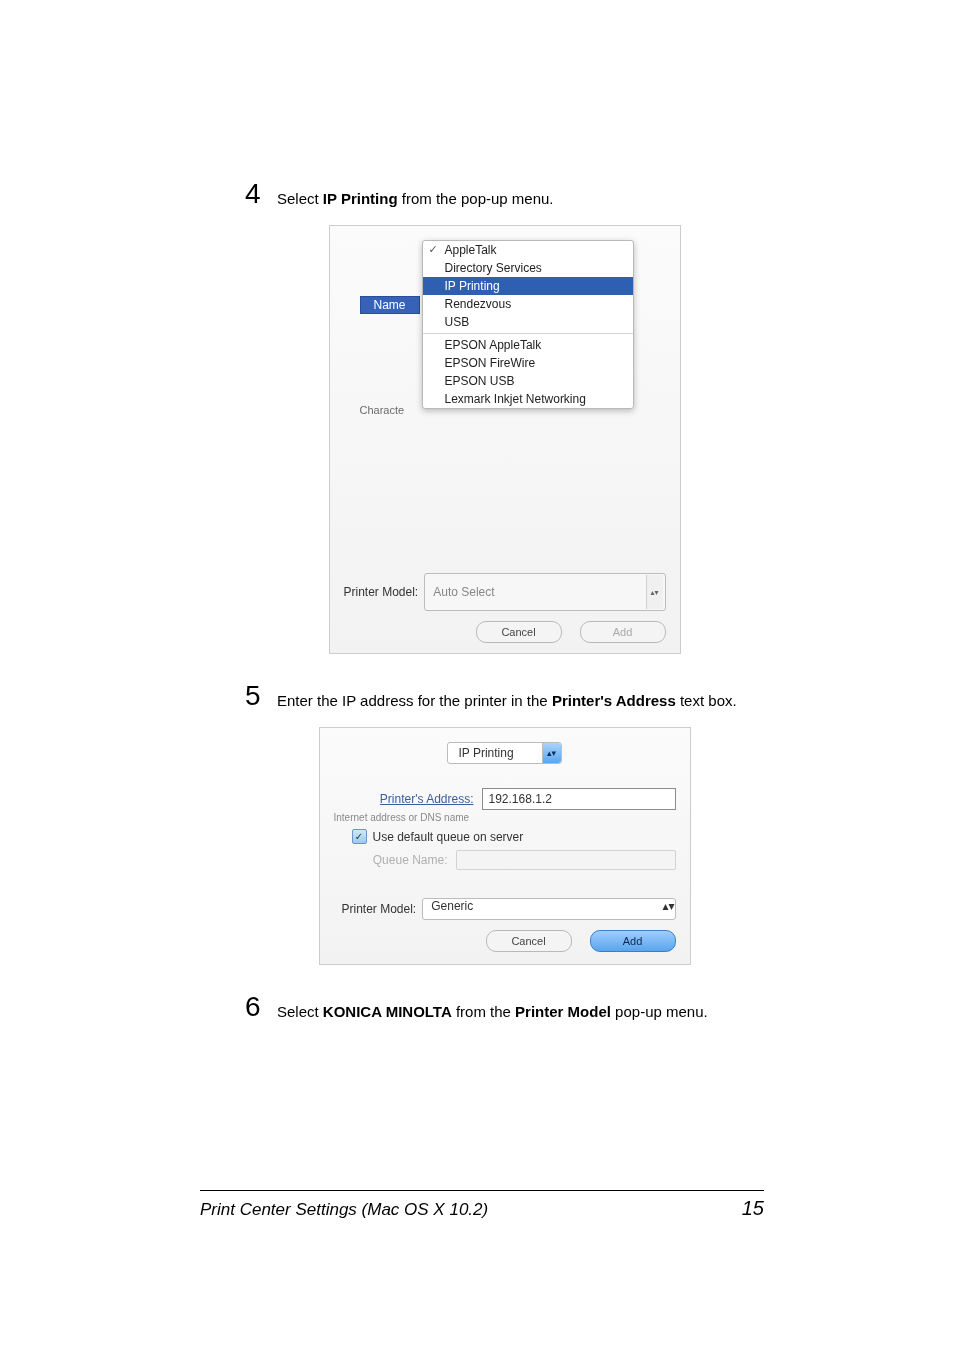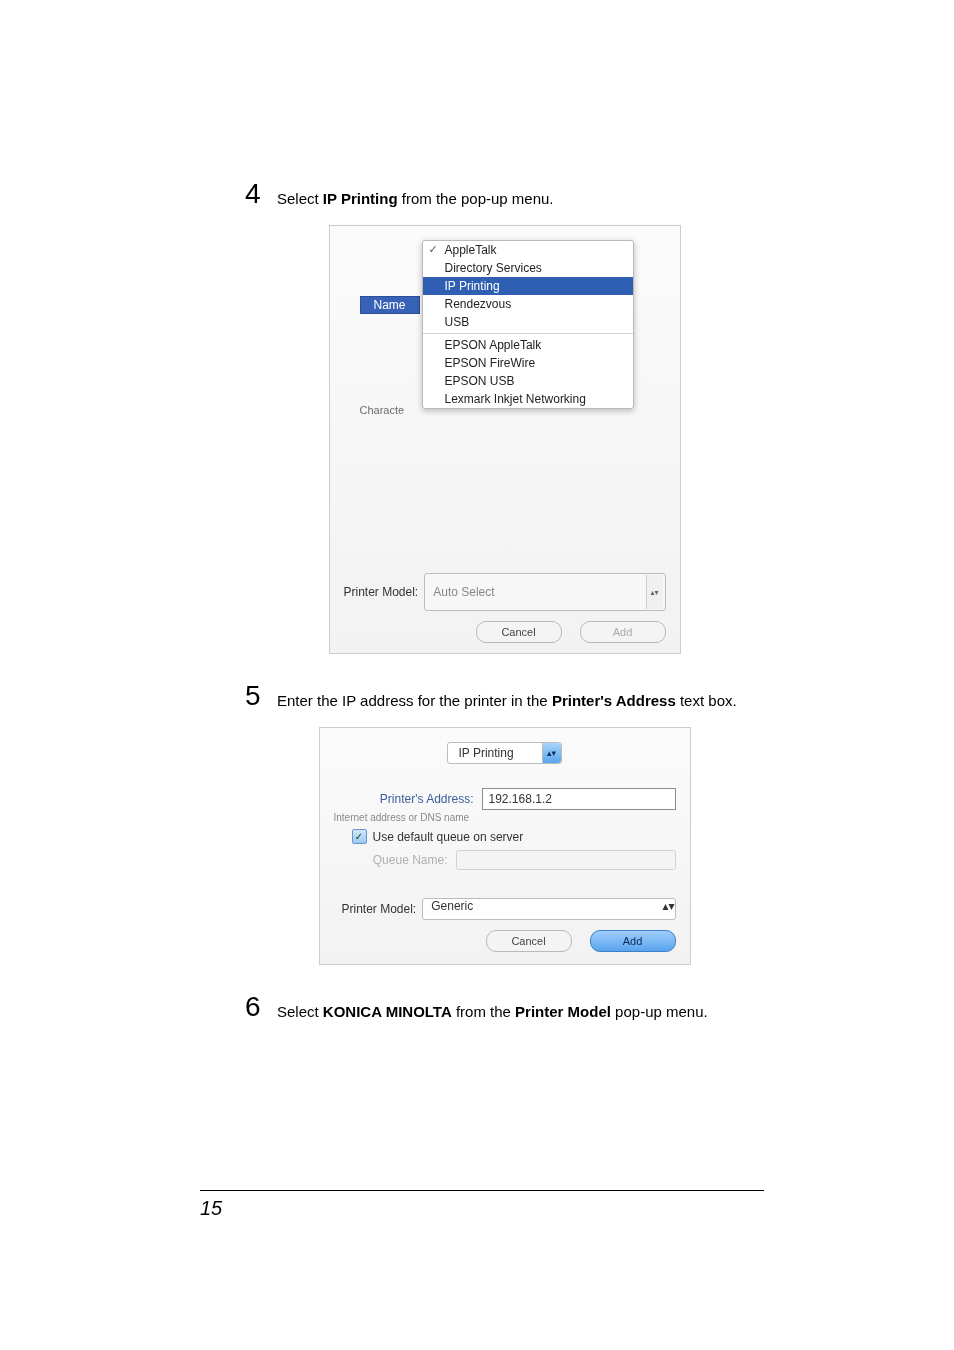--- a/index.html
+++ b/index.html
@@ -30,21 +30,21 @@
 .aquabtn.dis{color:#aaa;}
 .aquabtn.blue{background:linear-gradient(#9fcdfb,#5aa5ee);border-color:#3d7fc6;color:#0a2a55;}
 
 
 .shot2{width:372px;padding:14px 14px 12px 14px;box-sizing:border-box;}
 .toppop{display:flex;justify-content:center;margin-bottom:24px;}
 .popup{display:flex;align-items:center;border:1px solid #bcbcbc;border-radius:3px;background:#fff;height:20px;}
 .popup .txt{padding:0 28px 0 10px;color:#333;font-size:12px;}
 .popup .knob2{width:18px;height:20px;border-left:1px solid #bcbcbc;background:linear-gradient(#a9d4fc,#5aa5ee);border-radius:0 3px 3px 0;display:flex;align-items:center;justify-content:center;font-size:9px;color:#0a2f5e;}
 .fieldrow{display:flex;align-items:center;margin-bottom:2px;}
-.fieldrow .lab{width:140px;text-align:right;padding-right:8px;color:#3a5d9e;font-size:12px;}
+.fieldrow .lab{width:140px;text-align:right;padding-right:8px;color:#3a5d9e;font-size:12px;text-decoration:underline;}
 .fieldrow .inp{flex:1;height:20px;border:1px solid #8c8c8c;background:#fff;padding:0 6px;display:flex;align-items:center;font-size:12px;text-align:center;}
 .sublab{font-size:10px;color:#8a8a8a;margin-left:0;margin-bottom:6px;}
 .validline{text-align:center;font-size:11px;color:#585858;border-top:1px solid #d8d8d8;padding-top:6px;margin-bottom:8px;}
 .chkrow{display:flex;align-items:center;margin-left:18px;margin-bottom:6px;color:#333;font-size:12px;}
 .aquacheck{width:13px;height:13px;border:1px solid #6a93d0;border-radius:2px;background:linear-gradient(#cfe6fb,#9ec9f1);display:flex;align-items:center;justify-content:center;margin-right:6px;color:#114a0f;font-size:10px;line-height:1;}
 .qn-row{display:flex;align-items:center;margin-left:18px;margin-bottom:28px;}
 .qn-row .lab2{width:96px;text-align:right;padding-right:8px;color:#b0b0b0;font-size:12px;}
 .qn-row .inp2{flex:1;height:18px;border:1px solid #d3d3d3;background:#f4f4f4;border-radius:2px;}
 .pm-row2{display:flex;align-items:center;margin-bottom:10px;}
 .pm-row2 .pm-label{margin-left:8px;margin-right:6px;}
@@ -144,17 +144,18 @@
   <div class="step">
     <div class="step-num">6</div>
     <div class="step-text">
       <span>Select </span><span class="bold">KONICA MINOLTA</span><span> from the </span><span class="bold">Printer Model</span><span> pop-up menu.</span>
     </div>
   </div>
 
   <div class="footer">
     <div class="rule"></div>
     <div class="row">
+      <div class="title">Print Center Settings (Mac OS X 10.2)</div>
       <div class="pn">15</div>
     </div>
   </div>
 
 </div>
 
 </body></html>

